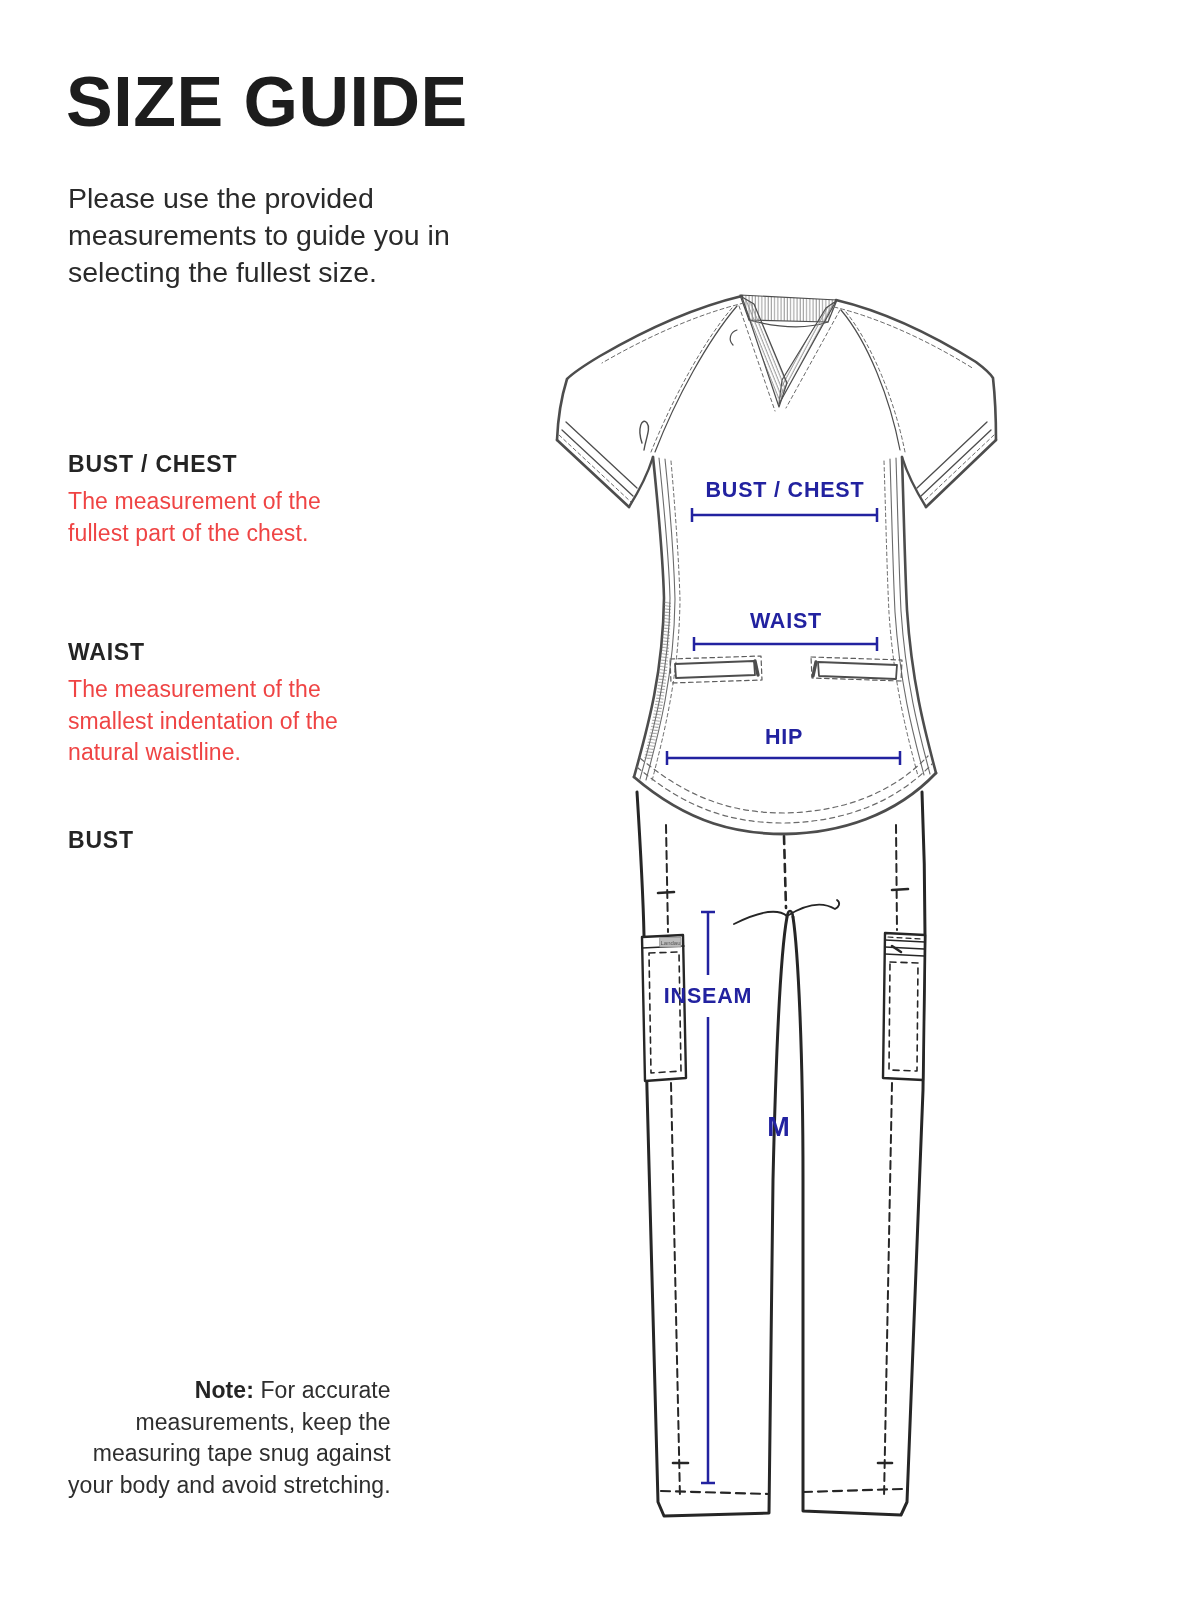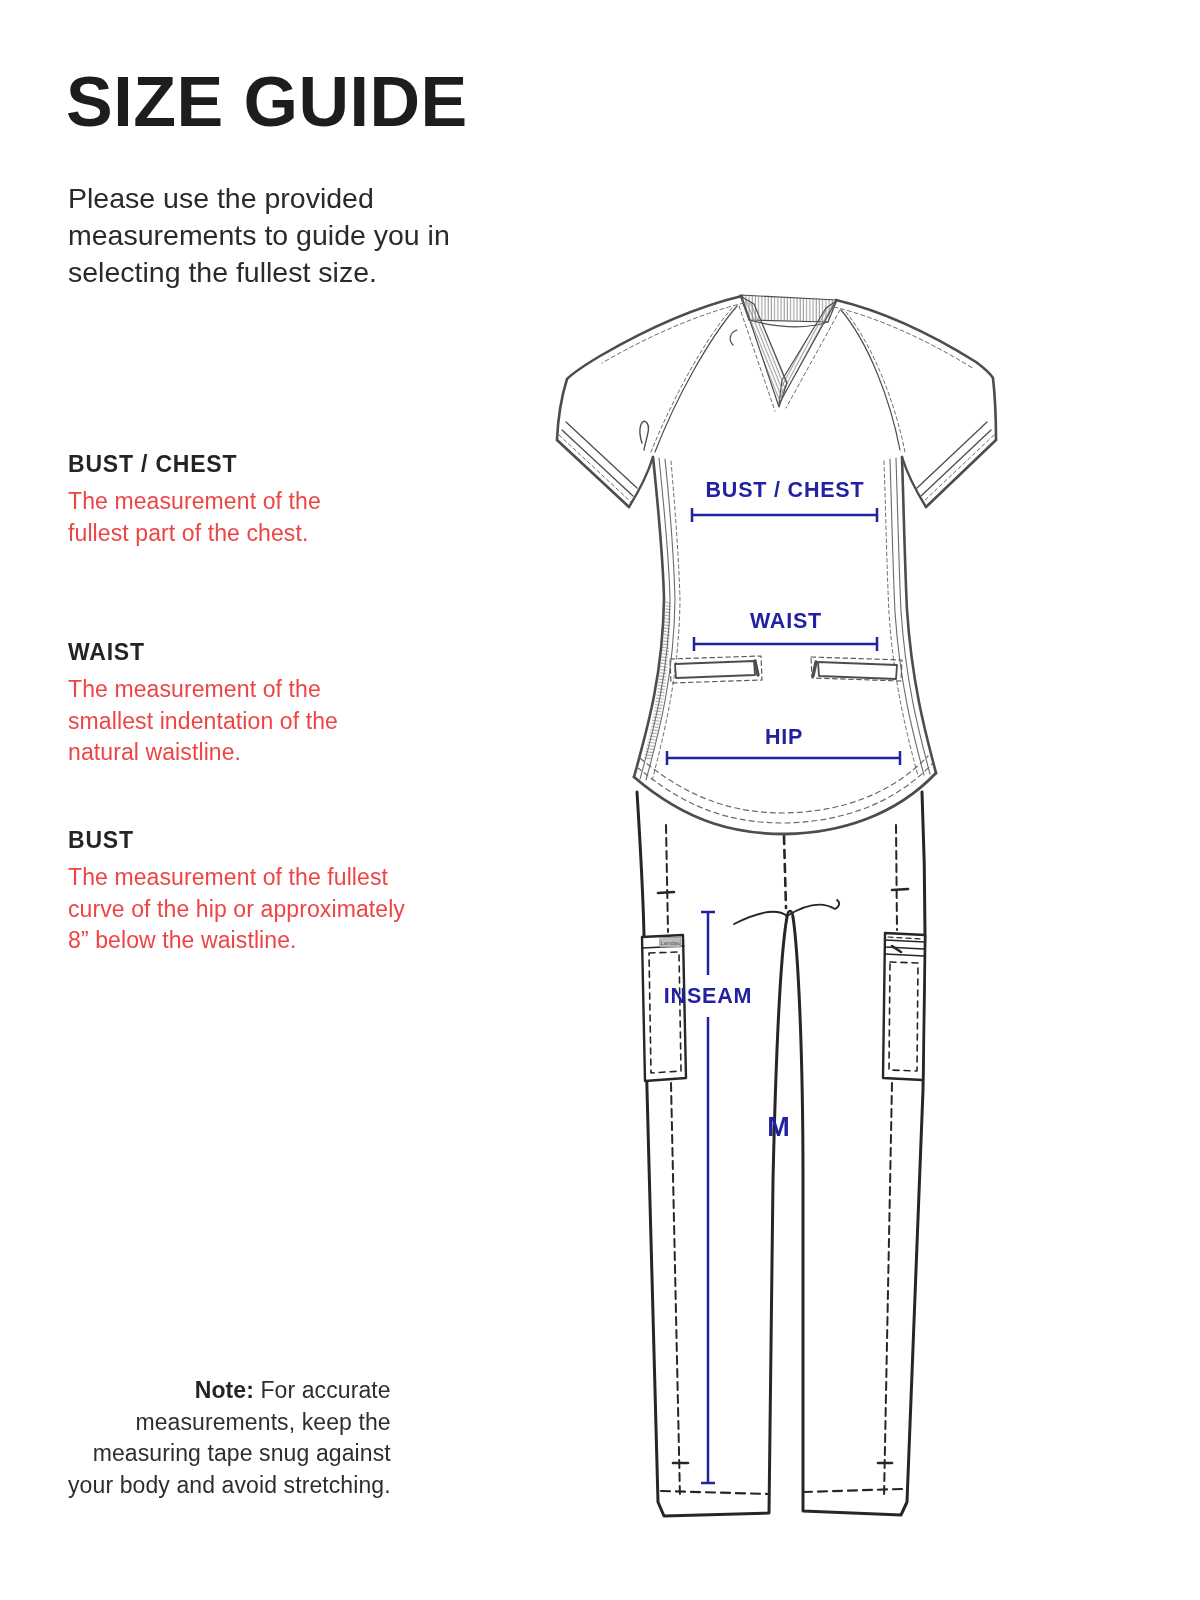--- a/index.html
+++ b/index.html
@@ -64,23 +64,20 @@
 
   <section class="def" style="top:639px">
     <h3>WAIST</h3>
     <p>The measurement of the
 smallest indentation of the
 natural waistline.</p>
   </section>
 
   <section class="def" style="top:827px">
     <h3>BUST</h3>
-    <p>The measurement of the fullest
-curve of the hip or approximately
-8” below the waistline.</p>
   </section>
 
   <section class="def" style="top:1029px">
   </section>
 
   <div class="note"><b>Note:</b><span> For accurate
 measurements, keep the
 measuring tape snug against
 your body and avoid stretching.</span></div>
 

